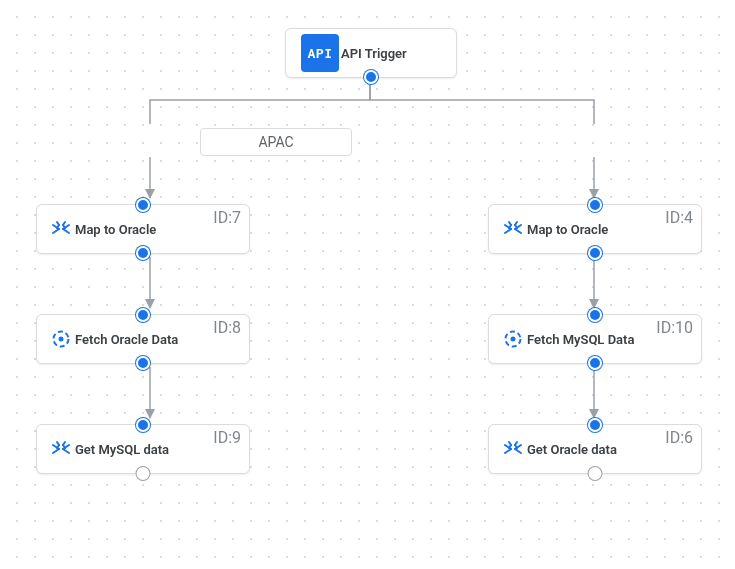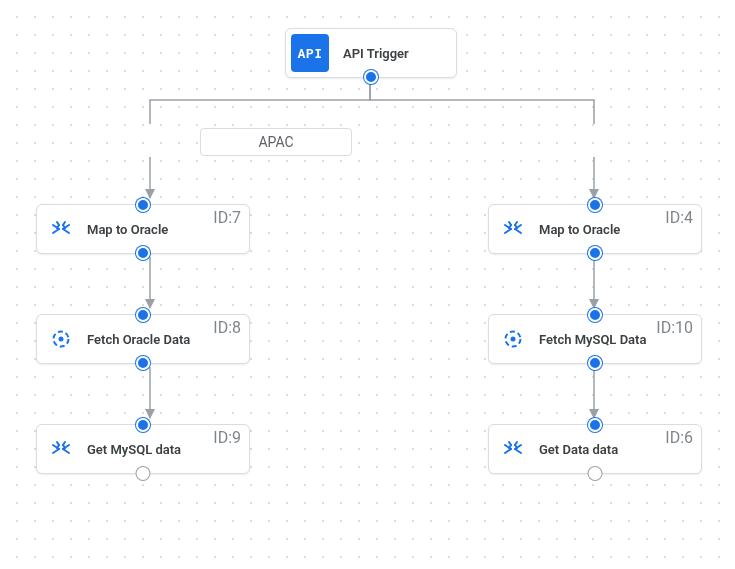--- a/index.html
+++ b/index.html
@@ -5,24 +5,24 @@
   html,body{margin:0;padding:0;width:735px;height:569px;overflow:hidden;
     font-family:"Google Sans","Roboto","Helvetica Neue",Arial,sans-serif;
     background:#fff;color:#202124}
   .canvas{position:relative;width:735px;height:569px;
     background-image:radial-gradient(circle,#d9dce0 1px,transparent 1px);
     background-size:18px 18px;background-position:8px 8px}
   svg.edges{position:absolute;inset:0;width:735px;height:569px;pointer-events:none}
   .node{position:absolute;background:#fff;border:1px solid #dadce0;border-radius:6px;
     height:48px;display:flex;align-items:center;cursor:pointer;
     box-shadow:0 1px 2px rgba(60,64,67,.1)}
-  .node .nm{font-size:13px;font-weight:600;color:#3c4043;padding-left:14px;white-space:nowrap}
+  .node .nm{font-size:13px;font-weight:600;color:#3c4043;padding-left:2px;white-space:nowrap}
   .node .id{position:absolute;top:3px;right:8px;font-size:16px;color:#80868b}
   .trigger{left:285px;top:28px;width:170px}
-  .trigger .api{width:38px;height:38px;margin-left:5px;background:#1a73e8;border-radius:4px;
+  .trigger .api{width:38px;height:38px;margin-left:15px;background:#1a73e8;border-radius:4px;
     display:flex;align-items:center;justify-content:center;color:#fff;font-weight:800;
     font-size:13px;letter-spacing:.5px;font-family:"Roboto Mono",monospace}
   .n7{left:36px;top:204px;width:212px}
   .n8{left:36px;top:314px;width:212px}
   .n9{left:36px;top:424px;width:212px}
   .n4{left:488px;top:204px;width:212px}
   .n10{left:488px;top:314px;width:212px}
   .n6{left:488px;top:424px;width:212px}
   .ico{width:24px;height:24px;margin-left:12px;display:flex;align-items:center;justify-content:center}
   .branch{position:absolute;top:128px;height:26px;background:#fff;border:1px solid #dadce0;
@@ -167,19 +167,19 @@
             <path d="M2 14 L8 10"></path>
             <path d="M6 3 L8 6"></path>
             <path d="M6 9 L8 6"></path>
             <path d="M18 6 L12 10"></path>
             <path d="M18 14 L12 10"></path>
             <path d="M14 3 L12 6"></path>
             <path d="M14 9 L12 6"></path>
           </g>
         </svg>
     </span>
-    <span class="nm">Get Data data</span>
+    <span class="nm">Get Oracle data</span>
     <span class="id">ID:6</span>
     <div class="port top"></div>
     <div class="port bot empty"></div>
   </div>
 
 </div>
 
 </body></html>

